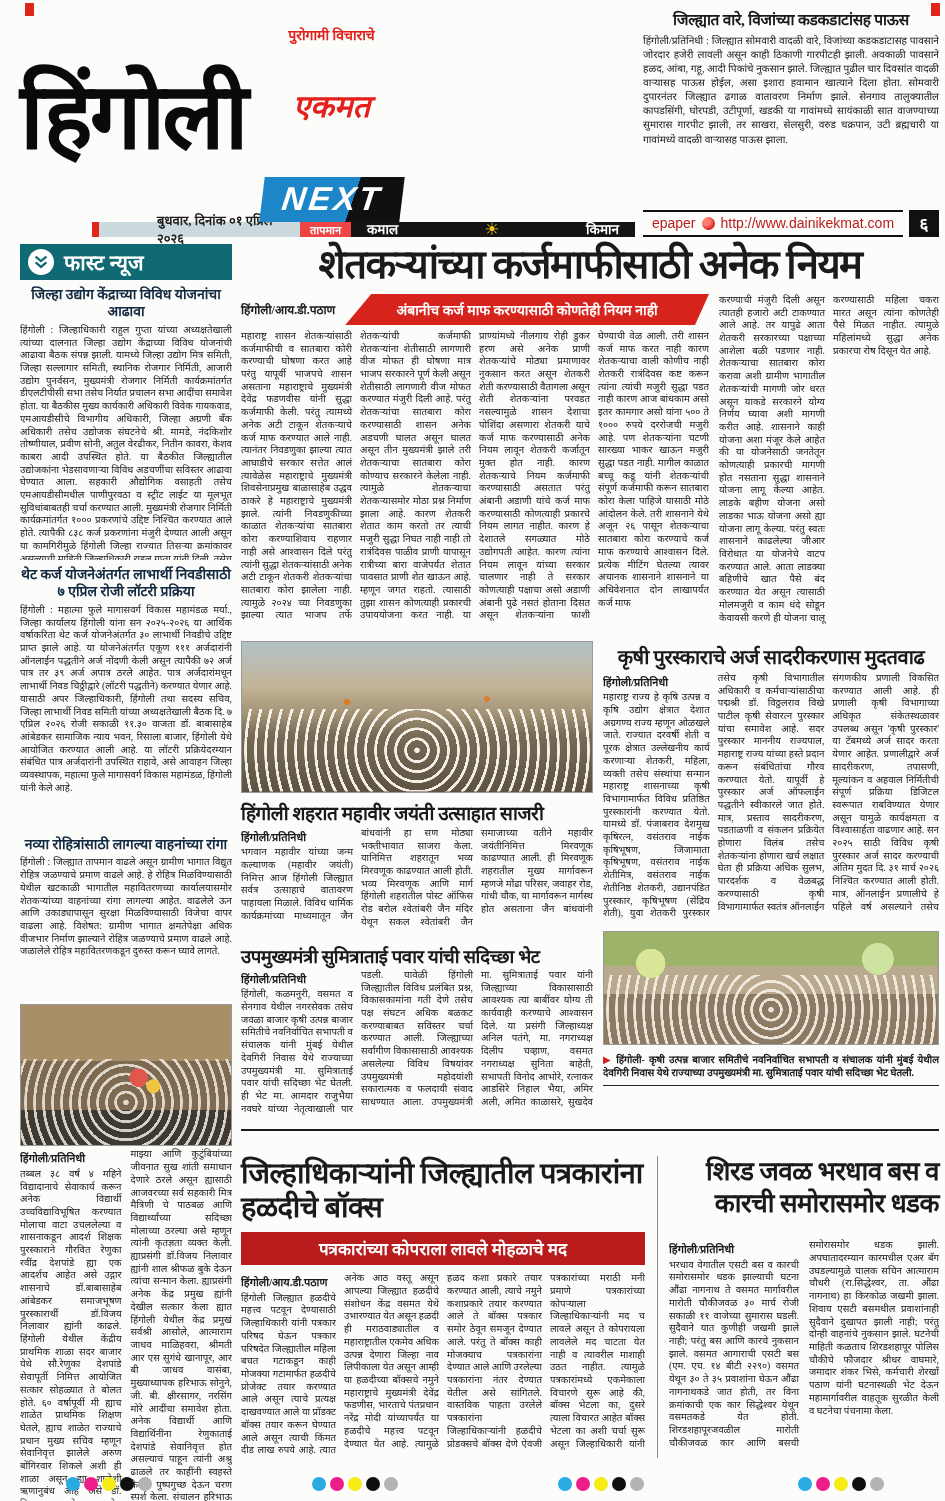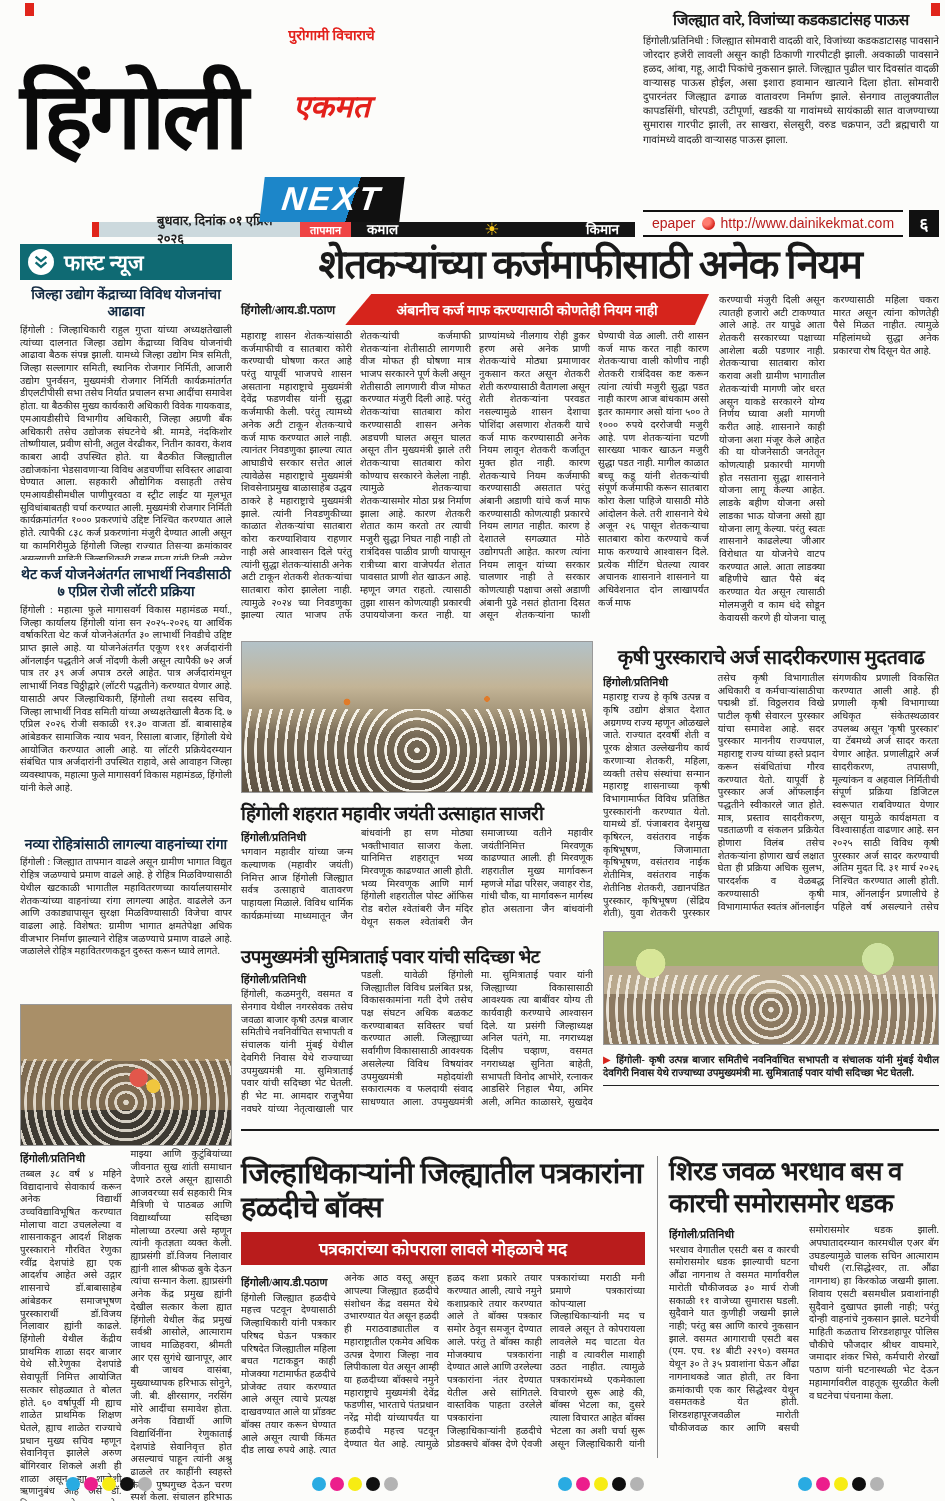--- a/index.html
+++ b/index.html
@@ -120,21 +120,21 @@
   .cap-arrow{color:#d6241c;font-size:10px;}
 
   
   .bottom{display:flex;gap:12px;margin-top:10px;border-top:2px solid #1a1a1a;padding-top:25px;}
   .haldi{width:404px;flex:none;}
   .haldi h1{font-size:29px;line-height:1.18;margin:0 0 8px;font-weight:bold;letter-spacing:-.5px;}
   .banner2{background:#b91c1c;color:#fff;font-weight:bold;font-size:17px;text-align:center;
            padding:5px 6px;margin-bottom:7px;}
   .haldi-body{column-count:4;column-gap:8px;height:186px;}
   .bus{flex:1;min-width:0;border-left:1px solid #8a8a8a;padding-left:11px;}
-  .bus h2{font-size:26px;line-height:1.22;margin:0 0 5px;font-weight:bold;letter-spacing:-.5px;}
+  .bus h2{font-size:26px;line-height:1.22;margin:0 0 20px;font-weight:bold;letter-spacing:-.5px;text-align:right;}
   .bus-body{column-count:2;column-gap:10px;height:214px;}
 
   
   .dotsrow{position:absolute;left:0;bottom:8px;width:100%;height:16px;}
   .dg{position:absolute;display:flex;gap:4px;top:0;}
   .dg1{left:66px}.dg2{left:312px}.dg3{left:558px}.dg4{left:798px}
   .dot{width:14px;height:14px;border-radius:50%;}
   .c-cyan{background:#29abe2}.c-mag{background:#ec1e8c}.c-yel{background:#f7ec13}
   .c-blk{background:#101010}.c-gry{background:#b3b3b3}
 </style>

